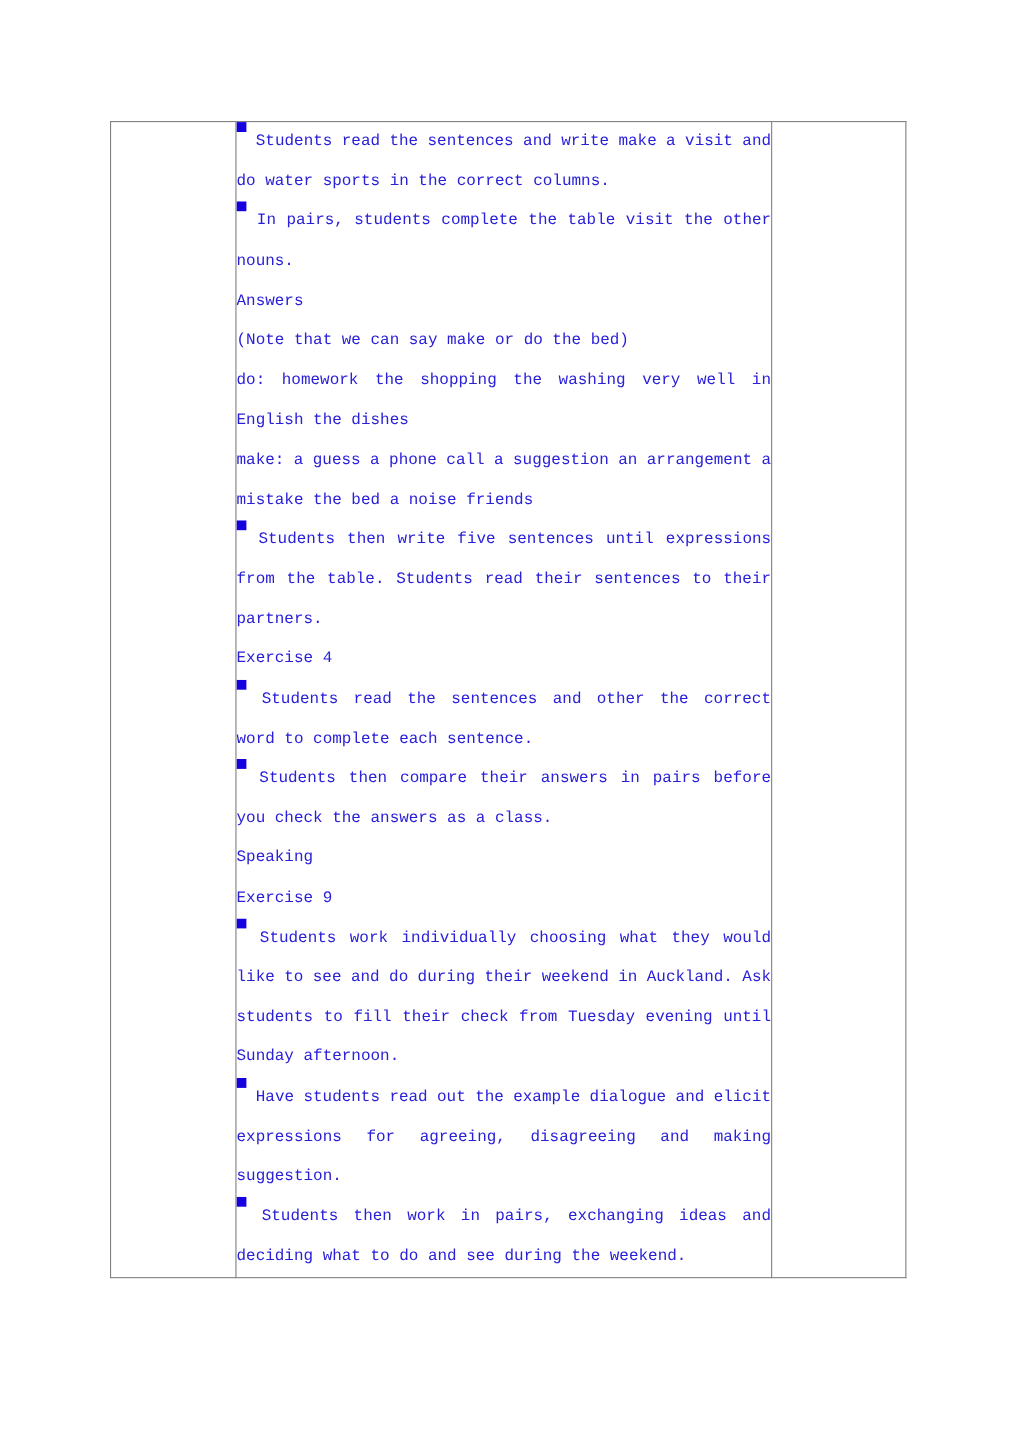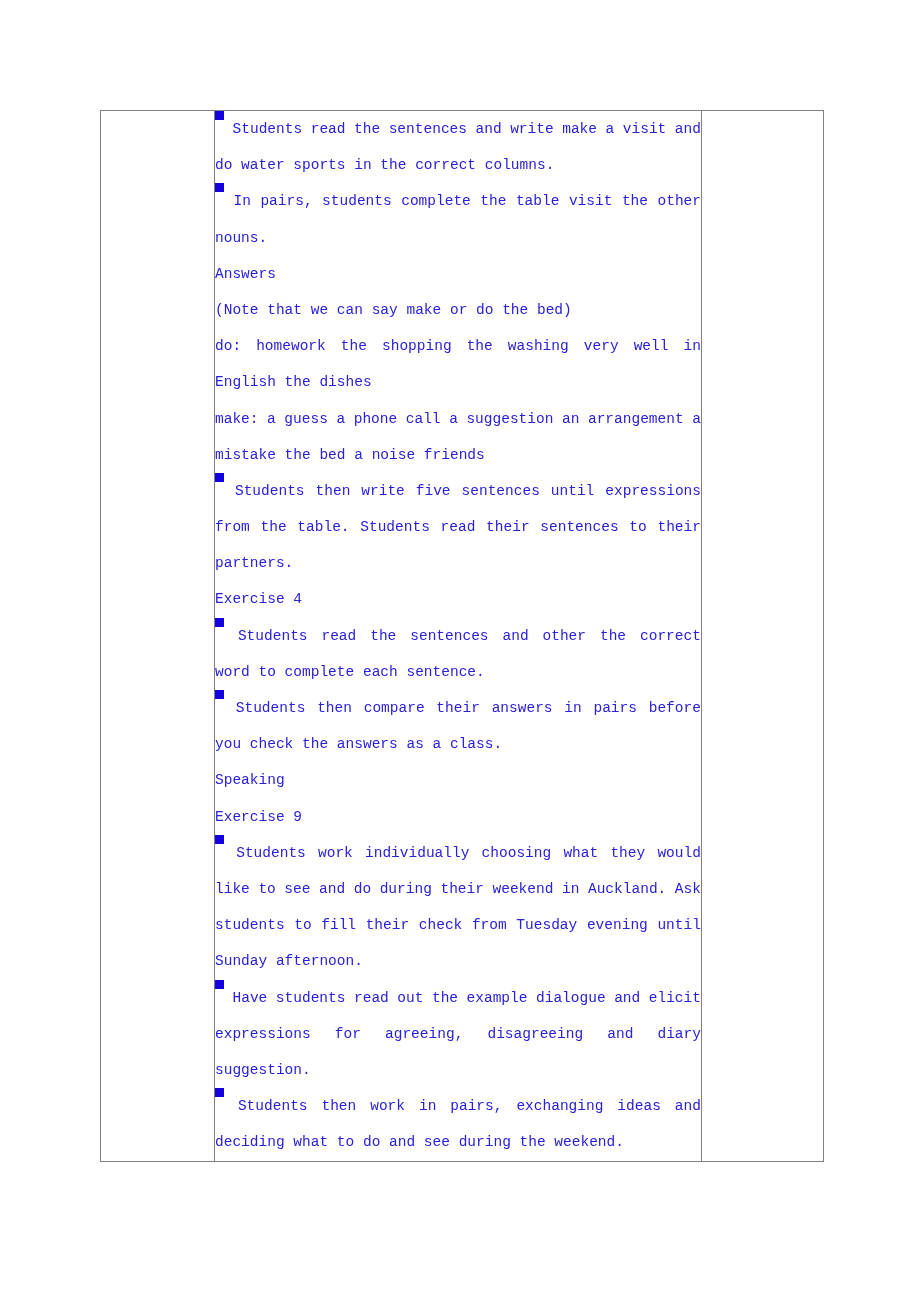--- a/index.html
+++ b/index.html
@@ -236,21 +236,21 @@
                 <span class="w">dialogue</span>
                 <span class="w">and</span>
                 <span class="w">elicit</span>
               </div>
               <div class="line just">
                 <span class="w">expressions</span>
                 <span class="w">for</span>
                 <span class="w">agreeing,</span>
                 <span class="w">disagreeing</span>
                 <span class="w">and</span>
-                <span class="w">diary</span>
+                <span class="w">making</span>
               </div>
               <div class="line plain"><span class="w">suggestion.</span></div>
               <div class="line just">
                 <span class="bullet"></span>
                 <span class="w">Students</span>
                 <span class="w">then</span>
                 <span class="w">work</span>
                 <span class="w">in</span>
                 <span class="w">pairs,</span>
                 <span class="w">exchanging</span>

